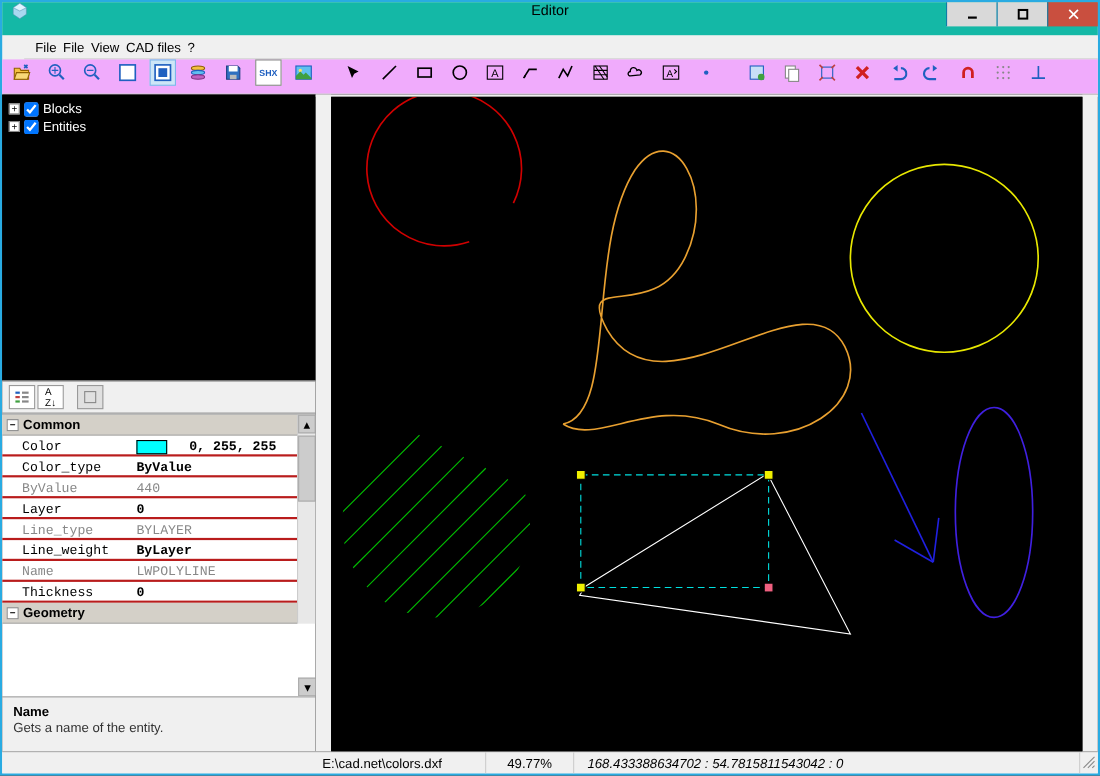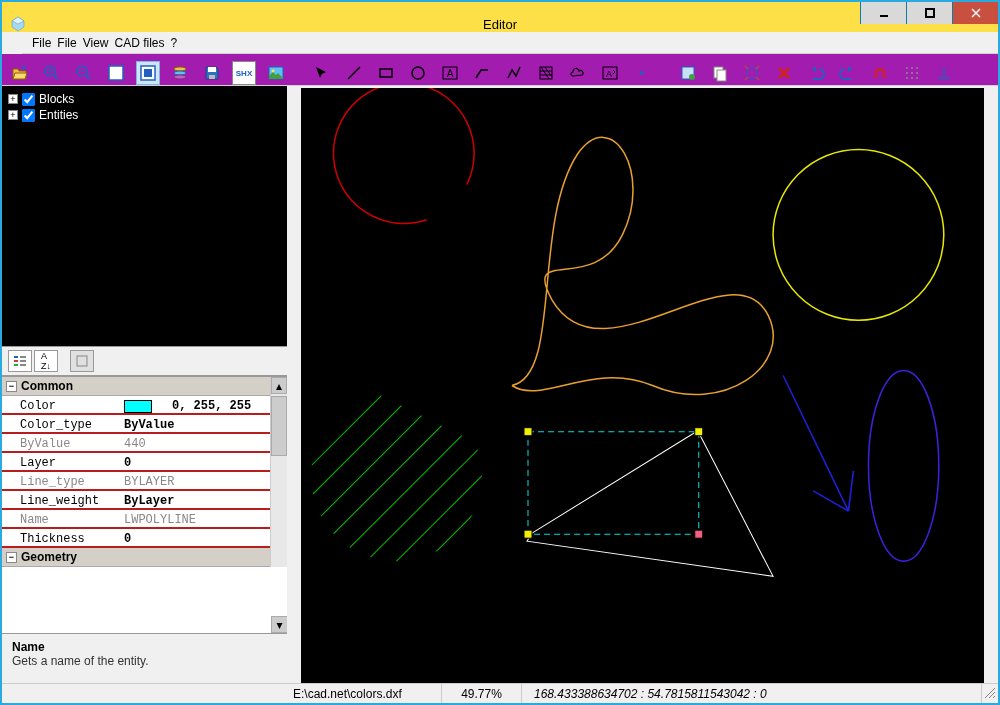--- a/index.html
+++ b/index.html
@@ -1,32 +1,32 @@
 <!DOCTYPE html>
 <html><head>
 <meta charset="utf-8">
 <style>
 * { box-sizing: border-box; margin: 0; padding: 0; }
 body { font-family: 'Segoe UI', Tahoma, sans-serif; font-size: 12px; background: #29abe2; width: 1000px; height: 705px; overflow: hidden; position: relative; }
 
 .window { position: absolute; top: 0; left: 0; width: 1000px; height: 705px; border: 2px solid #29abe2; background: #f0f0f0; }
 
-.titlebar { height: 30px; background: #fde047; display: flex; align-items: flex-end; position: relative; }
+.titlebar { height: 30px; background: #14b8a6; display: flex; align-items: flex-start; position: relative; }
 .titlebar-icon { width: 16px; height: 16px; margin-left: 8px; }
 .titlebar-title { position: absolute; left: 50%; transform: translateX(-50%); color: #000; font-size: 13px; }
 .window-controls { position: absolute; right: 0; top: 0; display: flex; }
 .wc-btn { width: 46px; height: 22px; display: flex; align-items: center; justify-content: center; font-family: sans-serif; font-size: 14px; border-left: 1px solid #0e7da8; }
 .wc-min { background: #d9d9d9; }
 .wc-max { background: #d9d9d9; }
 .wc-close { background: #c94f3f; color: #fff; }
 
 .menubar { height: 22px; background: #f0f0f0; display: flex; align-items: center; padding-left: 10px; gap: 6px; border-bottom: 1px solid #d0d0d0; margin-left: 20px; }
 .menu-item { color: #000; font-size: 12px; cursor: pointer; }
 
-.toolbar { height: 32px; background: #a21caf; display: flex; align-items: flex-end; padding-left: 6px; gap: 8px; border-bottom: 1px solid #d0d0d0; }
+.toolbar { height: 32px; background: #f0abfc; display: flex; align-items: flex-start; padding-left: 6px; gap: 8px; border-bottom: 1px solid #d0d0d0; }
 .tb-btn { width: 24px; height: 24px; display: flex; align-items: center; justify-content: center; border: 1px solid transparent; cursor: pointer; }
 .tb-btn.active { border: 1px solid #7eb4ea; background: #cde6f7; }
 .tb-sep { width: 6px; height: 24px; }
 
 .content { display: flex; height: calc(100% - 30px - 22px - 32px - 20px); }
 
 .left-panel { width: 285px; display: flex; flex-direction: column; background: #000; }
 .tree-area { height: 260px; background: #000; color: #fff; padding: 6px; overflow: auto; }
 .tree-item { display: flex; align-items: center; gap: 4px; margin-bottom: 2px; }
 .tree-expand { width: 10px; height: 10px; background: #fff; color: #000; font-size: 9px; display: flex; align-items: center; justify-content: center; border: 1px solid #888; }

